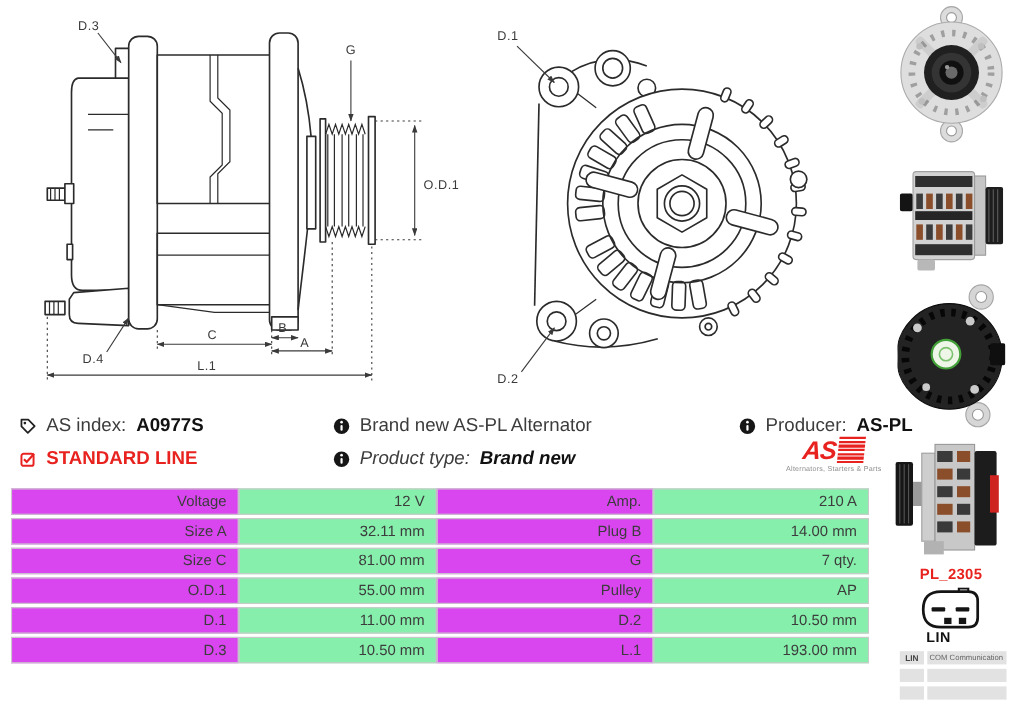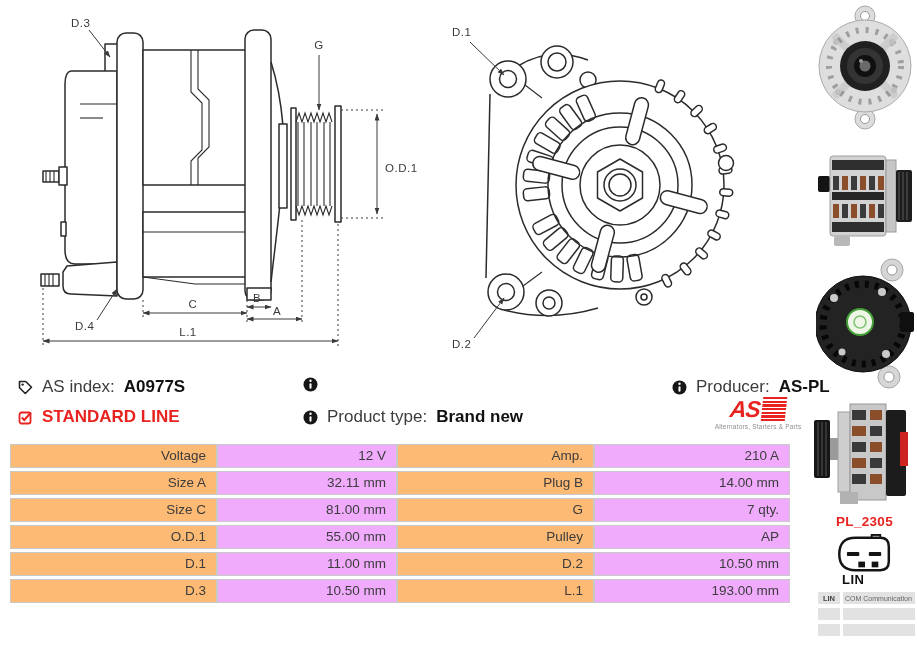--- a/index.html
+++ b/index.html
@@ -27,22 +27,22 @@
   .as-logo-row{display:flex;align-items:center;justify-content:center;gap:2px;transform:skewX(-6deg);}
   .as-word{font-style:italic;font-weight:bold;font-size:23px;line-height:22px;color:#e8231f;letter-spacing:-1px;}
   .as-stripes{display:flex;flex-direction:column;gap:1.5px;}
   .as-stripes i{display:block;width:24px;height:2.2px;background:#e8231f;}
   .as-tagline{font-size:6.5px;color:#8f8f8f;margin-top:2px;letter-spacing:.2px;}
 
   
   .spec-table{position:absolute;left:10px;top:441px;border-collapse:separate;border-spacing:0 3px;table-layout:fixed;}
   .spec-table td{height:22px;line-height:22px;border:1px solid #c9c9c9;
                  font-size:13.5px;color:#3c3c3c;text-align:right;padding:0 10px 0 4px;overflow:hidden;}
-  .spec-table td.k{background:#fdba74;}
-  .spec-table td.v{background:#f0abfc;}
+  .spec-table td.k{background:#d946ef;}
+  .spec-table td.v{background:#86efac;}
 
   
   .sidebar{position:absolute;left:812px;top:0;width:105px;height:648px;}
   .photo{position:absolute;}
   .plug-code{position:absolute;top:514px;left:0;width:100%;text-align:center;
              font-size:13.5px;font-weight:bold;color:#e8231f;letter-spacing:.3px;}
   .plug-svg{position:absolute;top:534px;left:22px;}
   .plug-type{position:absolute;top:572px;left:30px;font-size:13px;font-weight:bold;color:#111;letter-spacing:.5px;}
   .mini-table{position:absolute;top:592px;left:6px;width:97px;}
   .mini-row{display:flex;gap:3px;margin-bottom:4px;}
@@ -215,23 +215,24 @@
 </div>
 
 <div class="info" style="left:303px;top:377px;">
   <span class="icon">
     <svg width="15" height="15" viewBox="0 0 15 15">
         <circle cx="7.5" cy="7.5" r="7" fill="#161616"></circle>
         <rect x="6.5" y="6.3" width="2" height="5.4" rx="1" fill="#fff"></rect>
         <circle cx="7.5" cy="3.8" r="1.2" fill="#fff"></circle>
       </svg>
   </span>
-</div>
-
-<div class="info" style="left:303px;top:407px;">
+  <span class="lab">Brand new AS-PL Alternator</span>
+</div>
+
+<div class="info" style="left:303px;top:407px;font-style:italic;">
   <span class="icon">
     <svg width="15" height="15" viewBox="0 0 15 15">
         <circle cx="7.5" cy="7.5" r="7" fill="#161616"></circle>
         <rect x="6.5" y="6.3" width="2" height="5.4" rx="1" fill="#fff"></rect>
         <circle cx="7.5" cy="3.8" r="1.2" fill="#fff"></circle>
       </svg>
   </span>
   <span class="lab">Product type:</span>
   <span class="val">Brand new</span>
 </div>

